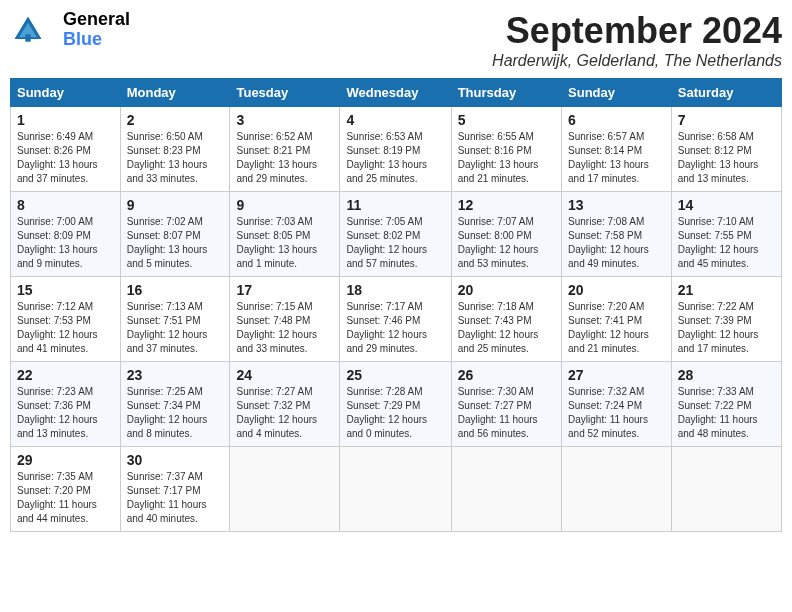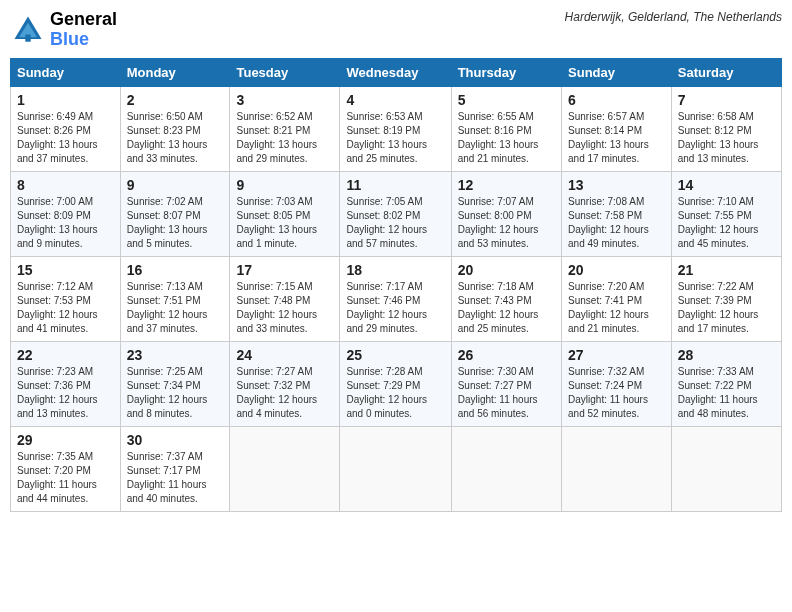--- a/index.html
+++ b/index.html
@@ -12,21 +12,21 @@
     }
     .header {
       display: flex;
       align-items: flex-start;
       justify-content: space-between;
       margin-bottom: 8px;
     }
     .logo {
       display: flex;
       align-items: center;
-      gap: 4px;
+      gap: 17px;
     }
     .logo-text {
       font-size: 18px;
       font-weight: bold;
       line-height: 1.1;
     }
     .logo-text .general { display: block; }
     .logo-text .blue { display: block; color: #3b82f6; }
     .logo-icon {
       width: 36px;
@@ -34,21 +34,21 @@
     }
     .title-block {
       text-align: right;
     }
     .month-title {
       font-size: 36px;
       font-weight: bold;
       color: #222;
     }
     .location {
-      font-size: 12px;
+      font-size: 16px;
       color: #333;
       font-style: italic;
     }
     .calendar {
       width: 100%;
       border-collapse: collapse;
       font-size: 11px;
       margin-top: 8px;
     }
     .calendar th {
@@ -96,20 +96,21 @@
       <polygon points="20,5 35,30 5,30" fill="#1a6faf"></polygon>
       <polygon points="20,12 30,28 10,28" fill="#4a9fd4"></polygon>
       <rect x="17" y="25" width="6" height="8" fill="#1a6faf"></rect>
     </svg>
     <div class="logo-text">
       <span class="general">General</span>
       <span class="blue">Blue</span>
     </div>
   </div>
   <div class="title-block">
+    <div class="month-title">September 2024</div>
     <div class="location">Harderwijk, Gelderland, The Netherlands</div>
   </div>
 </div>
 
 <table class="calendar">
   <thead>
     <tr>
       <th>Sunday</th>
       <th>Monday</th>
       <th>Tuesday</th>

